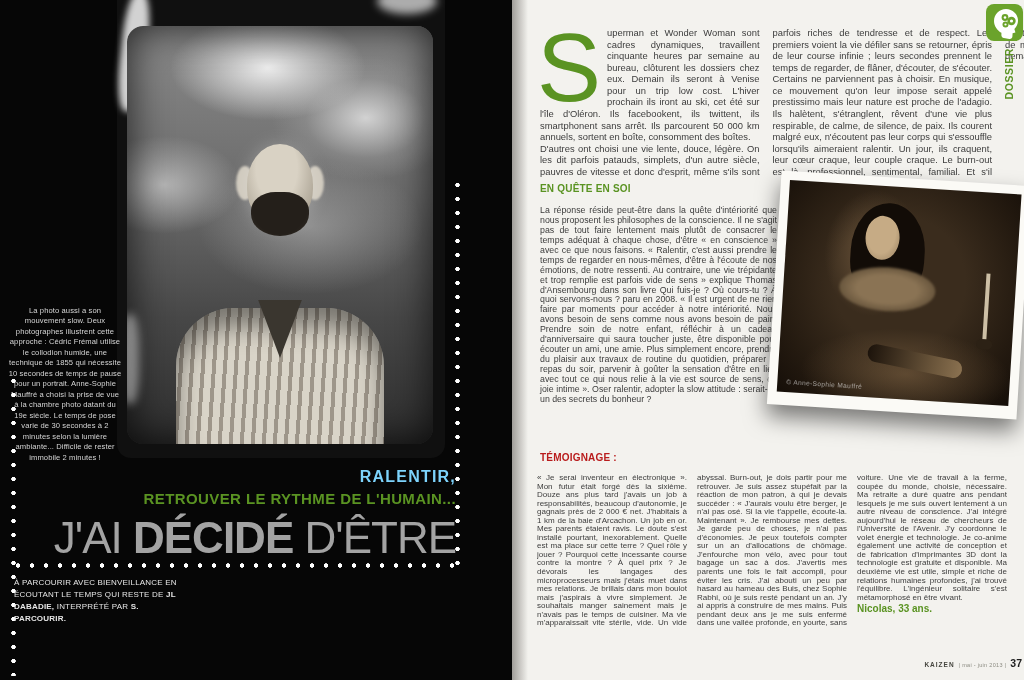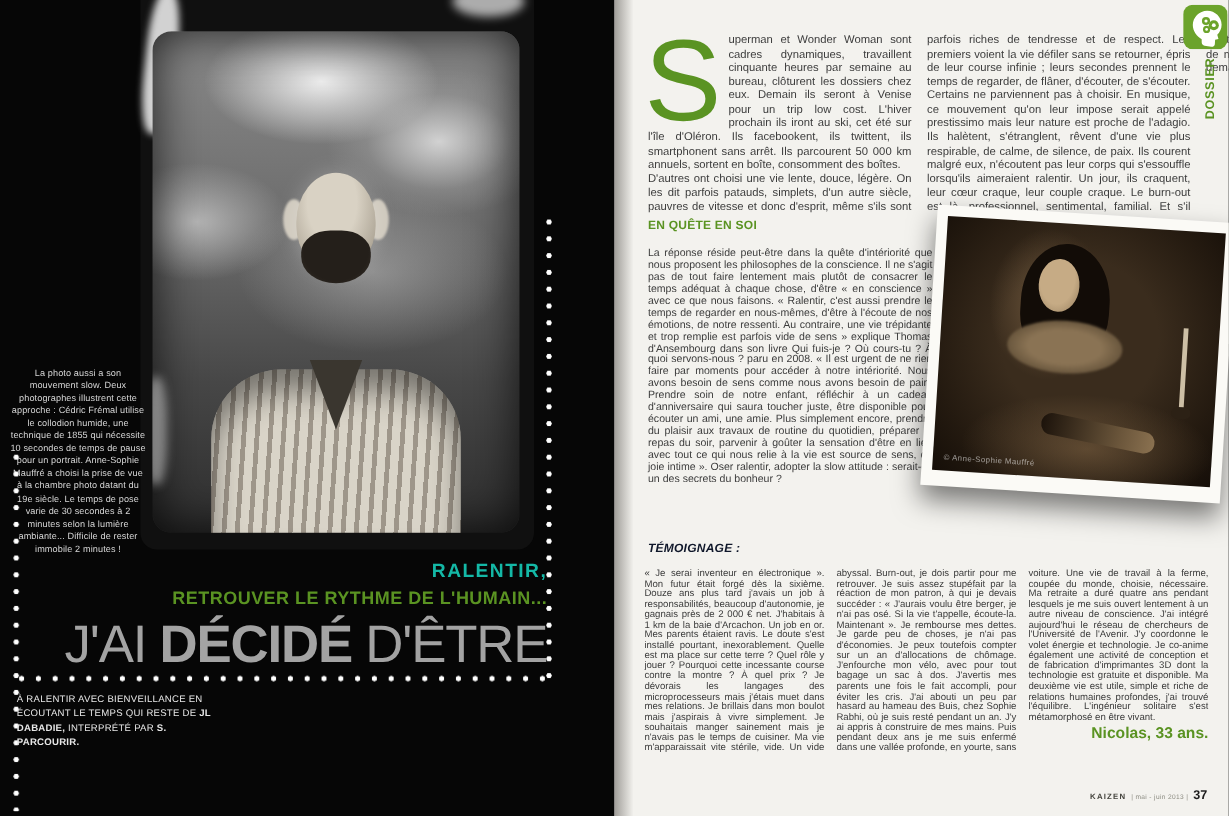--- a/index.html
+++ b/index.html
@@ -39,21 +39,21 @@
   .caption{position:absolute;left:8px;top:306px;width:114px;font-size:7.6px;line-height:1.38;
     color:#d6d6d6;text-align:center;letter-spacing:.1px;}
   .dots{position:absolute;}
   .dots-right{left:455px;top:178px;width:5px;height:388px;
     background:radial-gradient(circle,#fff 0 2px,transparent 2.4px) 0 0/5px 14px repeat-y;}
   .dots-left{left:11px;top:374px;width:5px;height:302px;
     background:radial-gradient(circle,#fff 0 2px,transparent 2.4px) 0 0/5px 14px repeat-y;}
   .dots-bottom{left:11px;top:563px;width:448px;height:5px;
     background:radial-gradient(circle,#fff 0 2px,transparent 2.4px) 0 0/14px 5px repeat-x;}
   .title-block{position:absolute;right:56px;top:468px;width:430px;text-align:right;}
-  .kicker1{font-size:16px;font-weight:700;color:#14b8a6;letter-spacing:1.2px;}
+  .kicker1{font-size:16px;font-weight:700;color:#7dd3fc;letter-spacing:1.2px;}
   .kicker2{font-size:15px;font-weight:700;letter-spacing:.4px;margin-top:4px;}
   .headline{font-size:44px;color:#a3a3a3;font-weight:400;letter-spacing:-1px;margin-top:6px;white-space:nowrap;}
   .headline .hvy{font-weight:800;}
   .slow{font-size:126px;font-weight:800;line-height:.72;letter-spacing:-7px;margin-top:12px;margin-right:-4px;}
   .note{position:absolute;left:14px;top:577px;width:172px;font-size:8px;line-height:1.5;color:#e6e6e6;letter-spacing:.2px;}
   .note .it{} .note .bd{font-weight:700;}
   
   .right-page{position:relative;width:512px;height:680px;background:#f3f2ee;overflow:hidden;color:#3c3c3c;}
   .spine{position:absolute;left:0;top:0;width:16px;height:100%;z-index:6;
     background:linear-gradient(to right,rgba(35,30,25,.40),rgba(35,30,25,0));}
@@ -81,22 +81,22 @@
     background:radial-gradient(ellipse,#8a7354 0 45%,#5d4c35 80%,transparent);filter:blur(1px);}
   .fig-arm{position:absolute;left:38%;bottom:14%;width:96px;height:18px;border-radius:10px;
     background:linear-gradient(90deg,#1c130b,#6b563b 70%,#8a7150);transform:rotate(8deg);}
   .fig-candle{position:absolute;right:11%;top:38%;width:4px;height:66px;background:#cdbfa5;}
   .fig-candle:after{content:"";position:absolute;left:-6px;bottom:-10px;width:16px;height:10px;border-radius:40%;background:#2c2115;}
   .credit{position:absolute;left:9px;bottom:7px;font-size:6.5px;color:rgba(255,255,255,.55);letter-spacing:.4px;}
   .tem-h{left:28px;top:452px;}
   .tem-cols{position:absolute;left:25px;top:474px;width:470px;height:201px;column-count:3;column-gap:10px;
     font-size:8px;line-height:1.07;text-align:justify;overflow:hidden;}
   .tem-cols p{margin:0;}
-  .sig{text-align:right;font-weight:700;font-size:13px;margin-top:2px;}
-  .footer{position:absolute;right:18px;top:657px;display:flex;align-items:baseline;gap:4px;z-index:7;text-align:right;}
+  .sig{text-align:left;font-weight:700;font-size:10px;margin-top:2px;}
+  .footer{position:absolute;right:2px;top:657px;display:flex;align-items:baseline;gap:4px;z-index:7;text-align:right;}
   .mag{font-size:6.5px;font-weight:700;color:#45453e;letter-spacing:1px;}
   .issue{font-size:5.5px;color:#8c8c82;letter-spacing:.3px;}
   .pageno{font-size:10.5px;font-weight:700;color:#1d1d1d;}
 </style>
 </head>
 <body>
 
 <div class="spread">
 
   <section class="left-page">
@@ -119,21 +119,21 @@
     <div class="dots dots-right"></div>
     <div class="dots dots-left"></div>
     <div class="dots dots-bottom"></div>
 
     <div class="title-block">
       <div class="kicker1">RALENTIR,</div>
       <div class="kicker2 accent" style="color: rgb(90, 147, 34);">RETROUVER LE RYTHME DE L'HUMAIN...</div>
       <div class="headline"><span>J'AI </span><span class="hvy">DÉCIDÉ</span><span> D'ÊTRE</span></div>
     </div>
 
-    <div class="note"><span>À RALENTIR AVEC BIENVEILLANCE EN ÉCOUTANT </span><span class="it">LE TEMPS QUI RESTE</span><span> DE </span><span class="bd">JL DABADIE,</span><span> INTERPRÉTÉ PAR </span><span class="bd">S. PARCOURIR.</span></div>
+    <div class="note"><span>À PARCOURIR AVEC BIENVEILLANCE EN ÉCOUTANT </span><span class="it">LE TEMPS QUI RESTE</span><span> DE </span><span class="bd">JL DABADIE,</span><span> INTERPRÉTÉ PAR </span><span class="bd">S. PARCOURIR.</span></div>
   </section>
 
   <section class="right-page">
     <div class="spine"></div>
 
     <div class="dossier-tab">
       <svg width="37" height="37" viewBox="0 0 37 37">
         <rect x="0" y="0" width="37" height="37" rx="8" class="tabfill" fill="#6ba32b"></rect>
         <path d="M20 5c6.6 0 12 5.2 12 11.6 0 3.4-1.5 6.3-3.6 8.4l1 3.4-2.8.8-.2 3.4c-.1 1.6-1.5 2.7-3.1 2.4l-5.5-.9c-1.4-.2-2.4-1.4-2.4-2.8v-2.6C11.5 26.6 8 22.2 8 16.9 8 10.5 13.4 5 20 5z" fill="#ffffff"></path>
         <circle cx="19" cy="13.5" r="3.4" class="tabfill" fill="#6ba32b"></circle>
@@ -158,21 +158,21 @@
       <div class="photo2-inner">
         <div class="fig-hair"></div>
         <div class="fig-face"></div>
         <div class="fig-fur"></div>
         <div class="fig-arm"></div>
         <div class="fig-candle"></div>
         <span class="credit">© Anne-Sophie Mauffré</span>
       </div>
     </div>
 
-    <h3 class="h-green tem-h accent" style="color: #0f172a; font-style: italic;">TÉMOIGNAGE :</h3>
+    <h3 class="h-green tem-h accent" style="color: #b91c1c;">TÉMOIGNAGE :</h3>
     <div class="tem-cols">
       <p>« Je serai inventeur en électronique ». Mon futur était forgé dès la sixième. Douze ans plus tard j'avais un job à responsabilités, beaucoup d'autonomie, je gagnais près de 2 000 € net. J'habitais à 1 km de la baie d'Arcachon. Un job en or. Mes parents étaient ravis. Le doute s'est installé pourtant, inexorablement. Quelle est ma place sur cette terre ? Quel rôle y jouer ? Pourquoi cette incessante course contre la montre ? À quel prix ? Je dévorais les langages des microprocesseurs mais j'étais muet dans mes relations. Je brillais dans mon boulot mais j'aspirais à vivre simplement. Je souhaitais manger sainement mais je n'avais pas le temps de cuisiner. Ma vie m'apparaissait vite stérile, vide. Un vide abyssal. Burn-out, je dois partir pour me retrouver. Je suis assez stupéfait par la réaction de mon patron, à qui je devais succéder : « J'aurais voulu être berger, je n'ai pas osé. Si la vie t'appelle, écoute-la. Maintenant ». Je rembourse mes dettes. Je garde peu de choses, je n'ai pas d'économies. Je peux toutefois compter sur un an d'allocations de chômage. J'enfourche mon vélo, avec pour tout bagage un sac à dos. J'avertis mes parents une fois le fait accompli, pour éviter les cris. J'ai abouti un peu par hasard au hameau des Buis, chez Sophie Rabhi, où je suis resté pendant un an. J'y ai appris à construire de mes mains. Puis pendant deux ans je me suis enfermé dans une vallée profonde, en yourte, sans voiture. Une vie de travail à la ferme, coupée du monde, choisie, nécessaire. Ma retraite a duré quatre ans pendant lesquels je me suis ouvert lentement à un autre niveau de conscience. J'ai intégré aujourd'hui le réseau de chercheurs de l'Université de l'Avenir. J'y coordonne le volet énergie et technologie. Je co-anime également une activité de conception et de fabrication d'imprimantes 3D dont la technologie est gratuite et disponible. Ma deuxième vie est utile, simple et riche de relations humaines profondes, j'ai trouvé l'équilibre. L'ingénieur solitaire s'est métamorphosé en être vivant.</p>
       <div class="sig accent" style="color: rgb(90, 147, 34);">Nicolas, 33 ans.</div>
     </div>
 
     <div class="footer">
       <span class="mag">KAIZEN</span>
       <span class="issue">| mai - juin 2013 |</span>
       <span class="pageno">37</span>
     </div>

